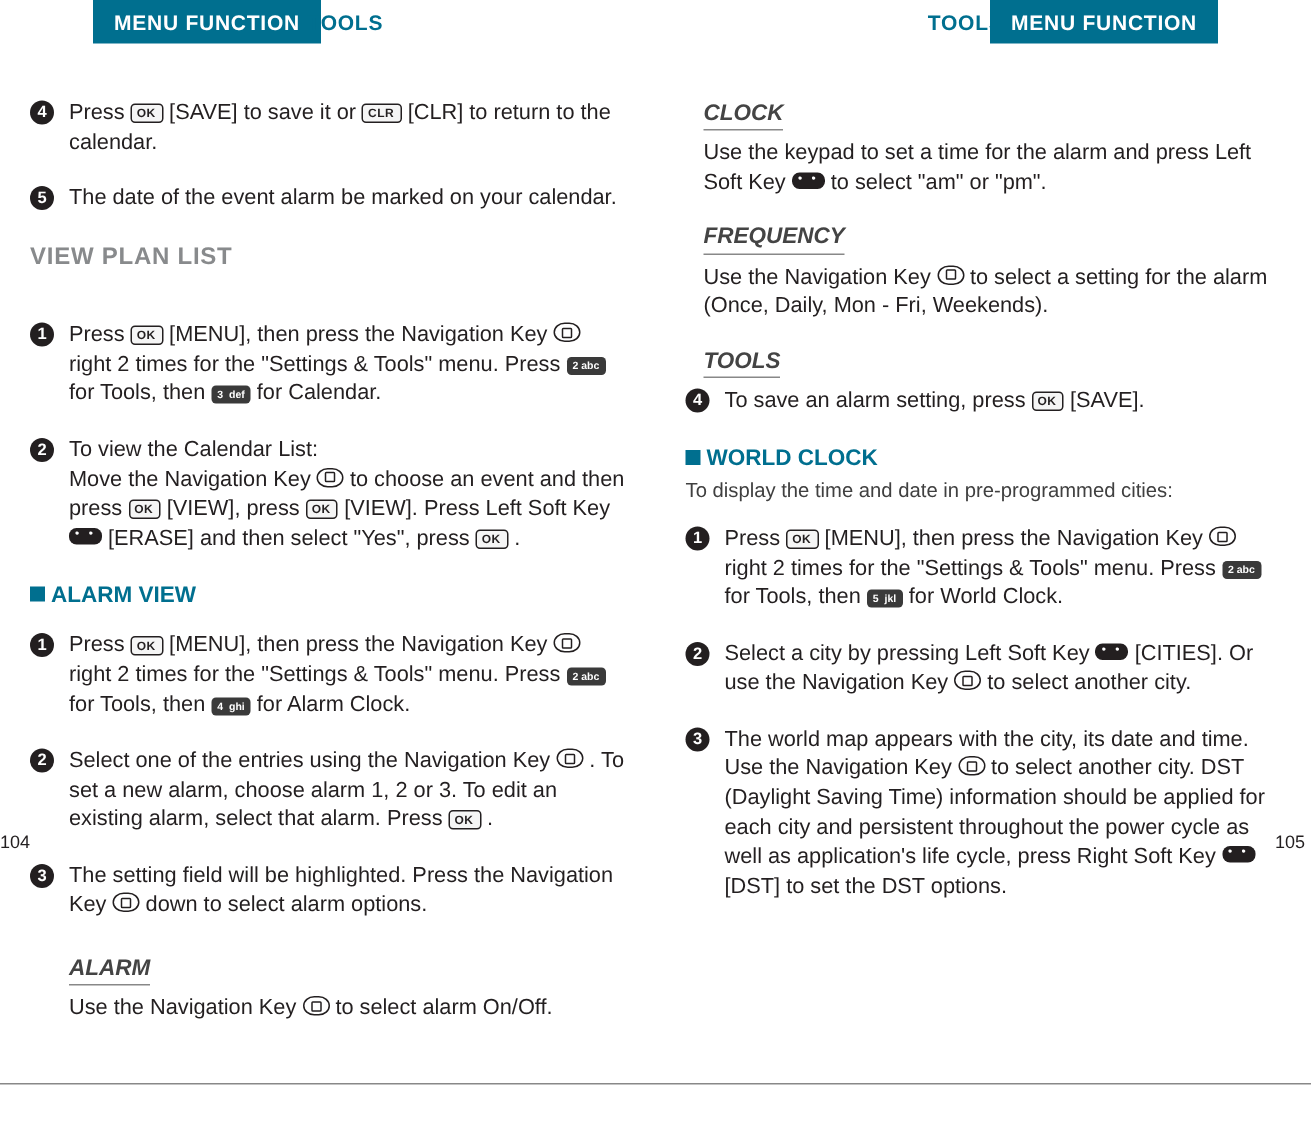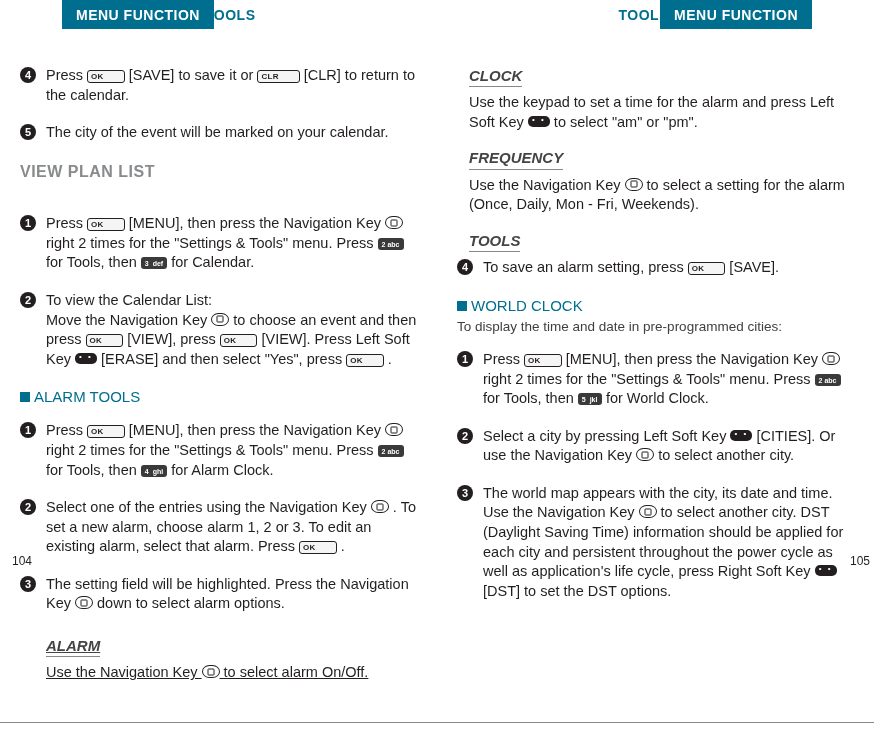--- a/index.html
+++ b/index.html
@@ -63,61 +63,60 @@
   .step-body { flex: 1 1 auto; }
   .section-grey {
     color: #888a8c;
     font-weight: 700;
     font-size: 16px;
     letter-spacing: 0.5px;
     margin: 8px 0 32px 0;
   }
   .section-blue {
     color: #006f8f;
-    font-weight: 400;
+    font-weight: 700;
     font-size: 15px;
     margin: 10px 0 14px 0;
   }
   .section-blue .sq {
     display: inline-block;
     width: 10px; height: 10px;
     background: #006f8f;
     margin-right: 4px;
     vertical-align: 0px;
   }
   .sub-italic {
     color: #444;
     font-style: italic;
     font-weight: 700;
     font-size: 15px;
     border-bottom: 1px solid #888;
     display: inline-block;
     margin: 4px 0 6px 26px;
-    text-decoration: underline;
   }
   .sub-italic-r {
     color: #444;
     font-style: italic;
     font-weight: 700;
     font-size: 15px;
     border-bottom: 1px solid #888;
     display: inline-block;
     margin: 0 0 6px 12px;
   }
-  .sub-body { margin: 0 0 24px 26px; text-decoration: underline; }
+  .sub-body { margin: 0 0 24px 26px; }
   .sub-body-r { margin: 0 0 16px 12px; }
   .intro-grey { color: #404040; font-size: 13.5px; margin-bottom: 14px; }
   .key {
     display: inline-block;
     border: 1.5px solid #231f20;
     border-radius: 3px;
     background: #f5f5f5;
     font-size: 8px;
     font-weight: 700;
-    padding: 1px 20px 0px 3px;
+    padding: 1px 4px 0px 3px;
     vertical-align: 1px;
     line-height: 10px;
     font-family: Arial, sans-serif;
     letter-spacing: 0.3px;
     min-width: 18px;
     text-align: center;
   }
   .key-dark {
     display: inline-block;
     border-radius: 3px;
@@ -172,21 +171,21 @@
     left: 0; right: 0;
     bottom: 32px;
     border-top: 1px solid #888;
   }
   .pagenum {
     position: absolute;
     bottom: 12px;
     font-size: 12px;
     color: #231f20;
   }
-  .pagenum-l { left: 12px; }
+  .pagenum-l { left: 0; }
   .pagenum-r { right: 4px; text-align: right; }
 </style>
 </head>
 <body>
 
 <div class="page page-left">
   <div class="tab-row">
     <div class="tab tab-left">MENU FUNCTION</div>
     <div class="tools-lbl tools-left">TOOLS</div>
   </div>
@@ -195,41 +194,41 @@
 
     <div class="step">
       <div class="bullet">4</div>
       <div class="step-body">
         Press <span class="key">OK</span> [SAVE] to save it or <span class="key">CLR</span> [CLR] to return to the calendar.
       </div>
     </div>
 
     <div class="step">
       <div class="bullet">5</div>
-      <div class="step-body">The city of the event will be marked on your calendar.</div>
+      <div class="step-body">The date of the event alarm be marked on your calendar.</div>
     </div>
 
     <div class="section-grey">VIEW PLAN LIST</div>
 
     <div class="step">
       <div class="bullet">1</div>
       <div class="step-body">
         Press <span class="key">OK</span> [MENU], then press the Navigation Key <span class="key-nav"></span> right 2 times for the "Settings &amp; Tools" menu. Press <span class="key-dark">2&nbsp;abc</span> for Tools, then <span class="key-dark">3&nbsp;&nbsp;def</span> for Calendar.
       </div>
     </div>
 
     <div class="step">
       <div class="bullet">2</div>
       <div class="step-body">
         To view the Calendar List:<br>
         Move the Navigation Key <span class="key-nav"></span> to choose an event and then press <span class="key">OK</span> [VIEW], press <span class="key">OK</span> [VIEW]. Press Left Soft Key <span class="key-soft"></span> [ERASE] and then select "Yes", press <span class="key">OK</span> .
       </div>
     </div>
 
-    <div class="section-blue"><span class="sq"></span><span>ALARM TOOLS</span></div>
+    <div class="section-blue"><span class="sq"></span><span>ALARM VIEW</span></div>
 
     <div class="step">
       <div class="bullet">1</div>
       <div class="step-body">
         Press <span class="key">OK</span> [MENU], then press the Navigation Key <span class="key-nav"></span> right 2 times for the "Settings &amp; Tools" menu. Press <span class="key-dark">2&nbsp;abc</span> for Tools, then <span class="key-dark">4&nbsp;&nbsp;ghi</span> for Alarm Clock.
       </div>
     </div>
 
     <div class="step">
       <div class="bullet">2</div>

